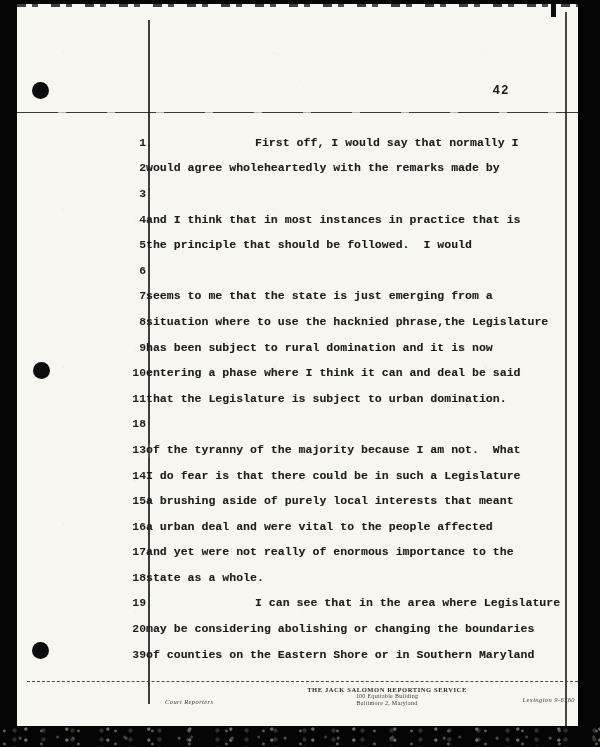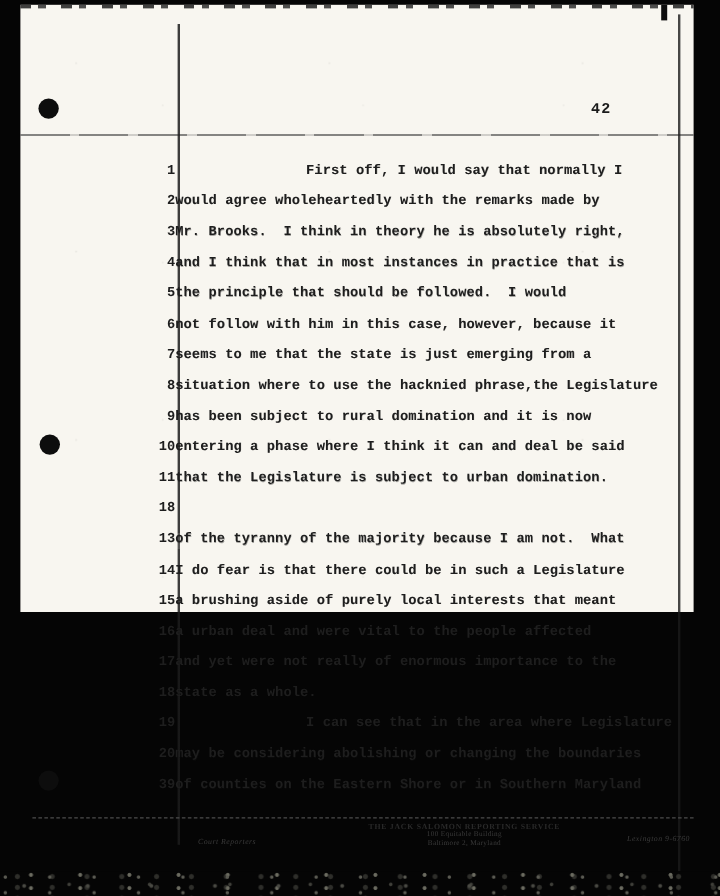--- a/index.html
+++ b/index.html
@@ -2,21 +2,21 @@
 <html><head>
 <meta charset="utf-8">
 <style>
   html,body{margin:0;padding:0;}
   body{
     width:600px;height:747px;position:relative;overflow:hidden;
     background:#050505;
     font-family:"Liberation Mono", monospace;
   }
   .page{
-    position:absolute;left:17px;top:4px;width:561px;height:506px;
+    position:absolute;left:17px;top:4px;width:561px;height:722px;
     background:#f8f6f0;
     background-image:
       radial-gradient(circle at 22% 31%, rgba(0,0,0,0.05) 0.5px, transparent 1.2px),
       radial-gradient(circle at 71% 64%, rgba(0,0,0,0.04) 0.5px, transparent 1.2px);
     background-size:211px 157px, 167px 131px;
   }
   .top-noise{
     position:absolute;left:0;top:0;width:100%;height:3px;
     background:repeating-linear-gradient(90deg,#111 0 9px,transparent 9px 15px,#222 15px 21px,transparent 21px 34px);
     opacity:.8;
@@ -121,36 +121,34 @@
     <span class="t-text indent">First off, I would say that normally I</span>
   </div>
 
   <div class="t-row">
     <span class="t-num">2</span>
     <span class="t-text">would agree wholeheartedly with the remarks made by</span>
   </div>
 
   <div class="t-row">
     <span class="t-num">3</span>
-    <span class="t-text">Mr. Brooks.  I think in theory he is absolutely right,</span>
   </div>
 
   <div class="t-row">
     <span class="t-num">4</span>
     <span class="t-text">and I think that in most instances in practice that is</span>
   </div>
 
   <div class="t-row">
     <span class="t-num">5</span>
     <span class="t-text">the principle that should be followed.  I would</span>
   </div>
 
   <div class="t-row">
     <span class="t-num">6</span>
-    <span class="t-text">not follow with him in this case, however, because it</span>
   </div>
 
   <div class="t-row">
     <span class="t-num">7</span>
     <span class="t-text">seems to me that the state is just emerging from a</span>
   </div>
 
   <div class="t-row">
     <span class="t-num">8</span>
     <span class="t-text">situation where to use the hacknied phrase,the Legislature</span>

